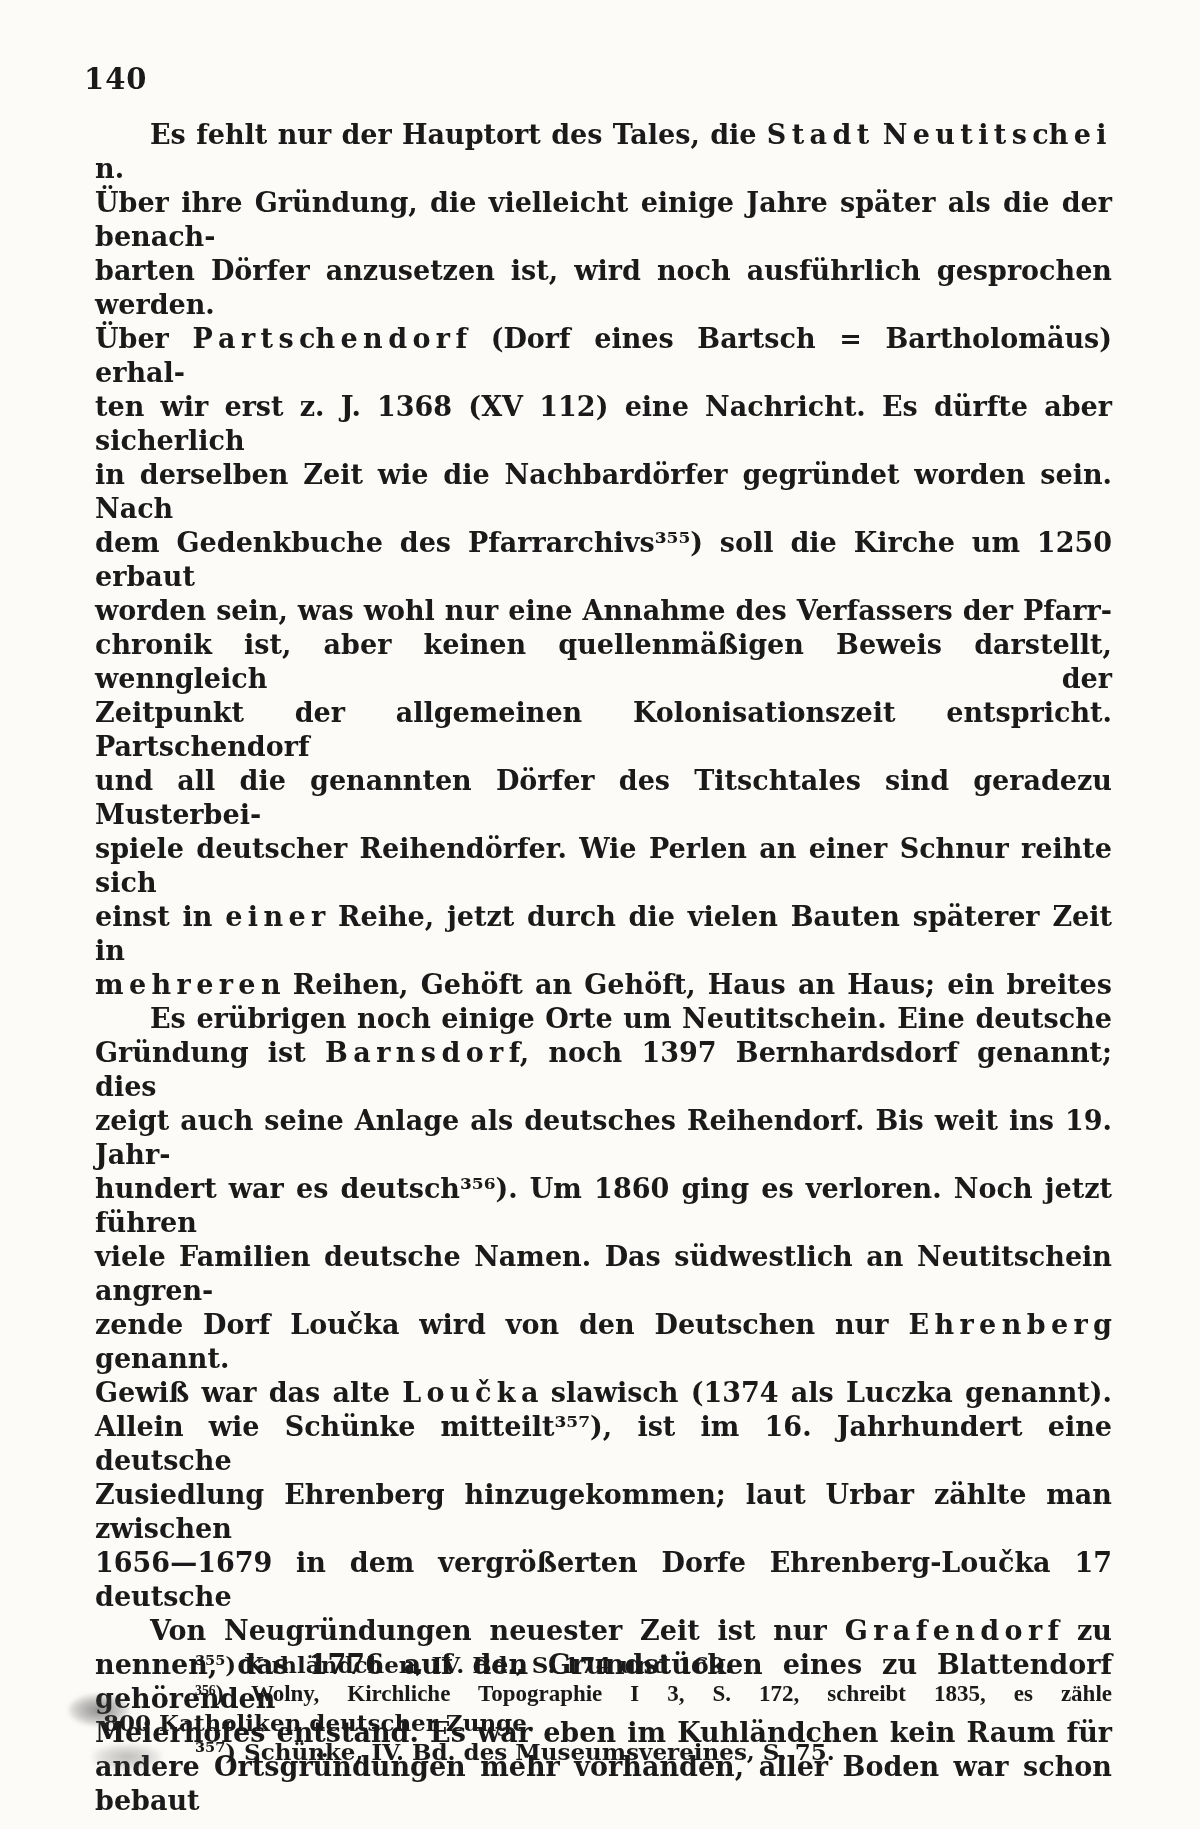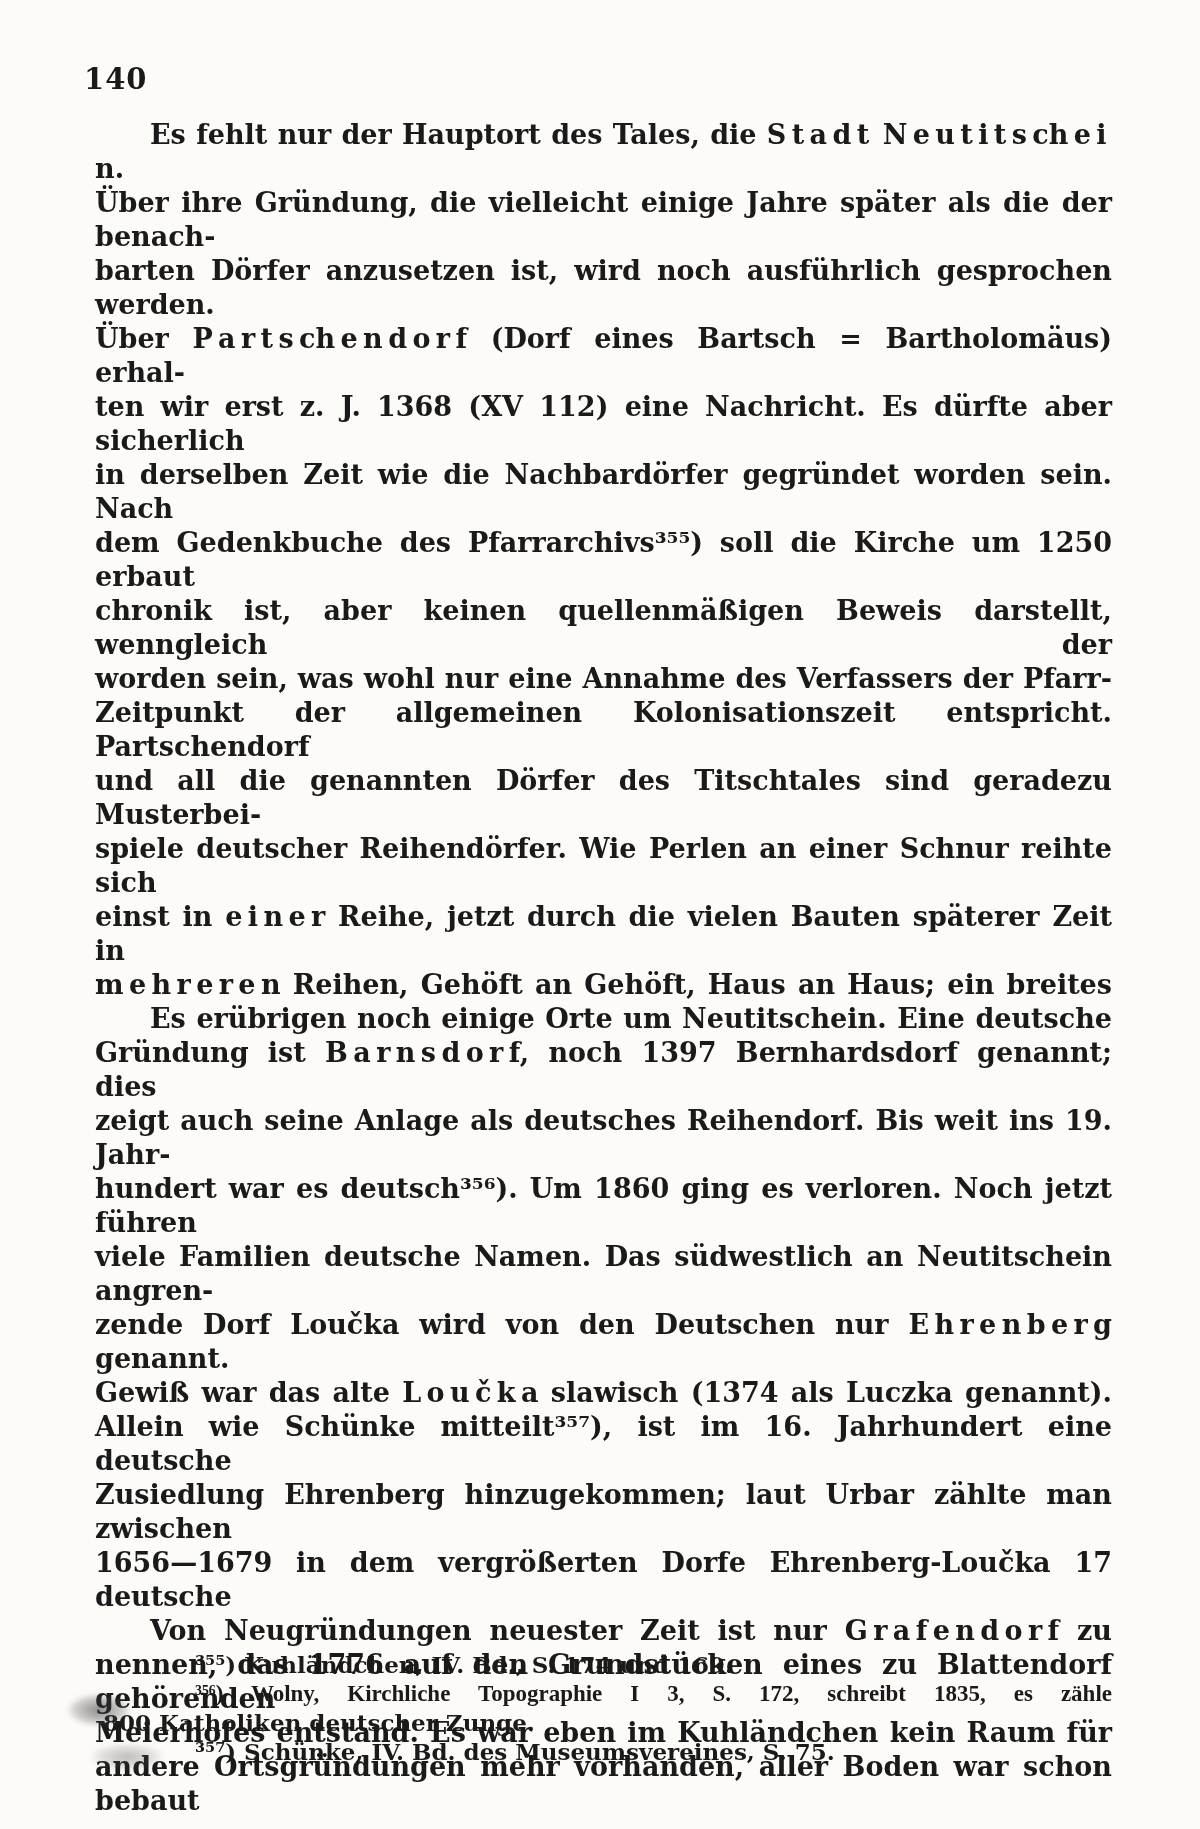--- a/index.html
+++ b/index.html
@@ -59,22 +59,22 @@
   <div class="body-text">
 
     <div class="paragraph">
       <div class="line indent">Es fehlt nur der Hauptort des Tales, die S t a d t N e u t i t s ch e i n.</div>
       <div class="line">Über ihre Gründung, die vielleicht einige Jahre später als die der benach-</div>
       <div class="line">barten Dörfer anzusetzen ist, wird noch ausführlich gesprochen werden.</div>
       <div class="line">Über P a r t s ch e n d o r f (Dorf eines Bartsch = Bartholomäus) erhal-</div>
       <div class="line">ten wir erst z. J. 1368 (XV 112) eine Nachricht. Es dürfte aber sicherlich</div>
       <div class="line">in derselben Zeit wie die Nachbardörfer gegründet worden sein. Nach</div>
       <div class="line">dem Gedenkbuche des Pfarrarchivs³⁵⁵) soll die Kirche um 1250 erbaut</div>
+      <div class="line">worden sein, was wohl nur eine Annahme des Verfassers der Pfarr-</div>
       <div class="line">chronik ist, aber keinen quellenmäßigen Beweis darstellt, wenngleich der</div>
-      <div class="line">worden sein, was wohl nur eine Annahme des Verfassers der Pfarr-</div>
       <div class="line">Zeitpunkt der allgemeinen Kolonisationszeit entspricht. Partschendorf</div>
       <div class="line">und all die genannten Dörfer des Titschtales sind geradezu Musterbei-</div>
       <div class="line">spiele deutscher Reihendörfer. Wie Perlen an einer Schnur reihte sich</div>
       <div class="line">einst in e i n e r Reihe, jetzt durch die vielen Bauten späterer Zeit in</div>
       <div class="line">m e h r e r e n Reihen, Gehöft an Gehöft, Haus an Haus; ein breites</div>
     </div>
 
     <div class="paragraph">
       <div class="line indent">Es erübrigen noch einige Orte um Neutitschein. Eine deutsche</div>
       <div class="line">Gründung ist B a r n s d o r f, noch 1397 Bernhardsdorf genannt; dies</div>

